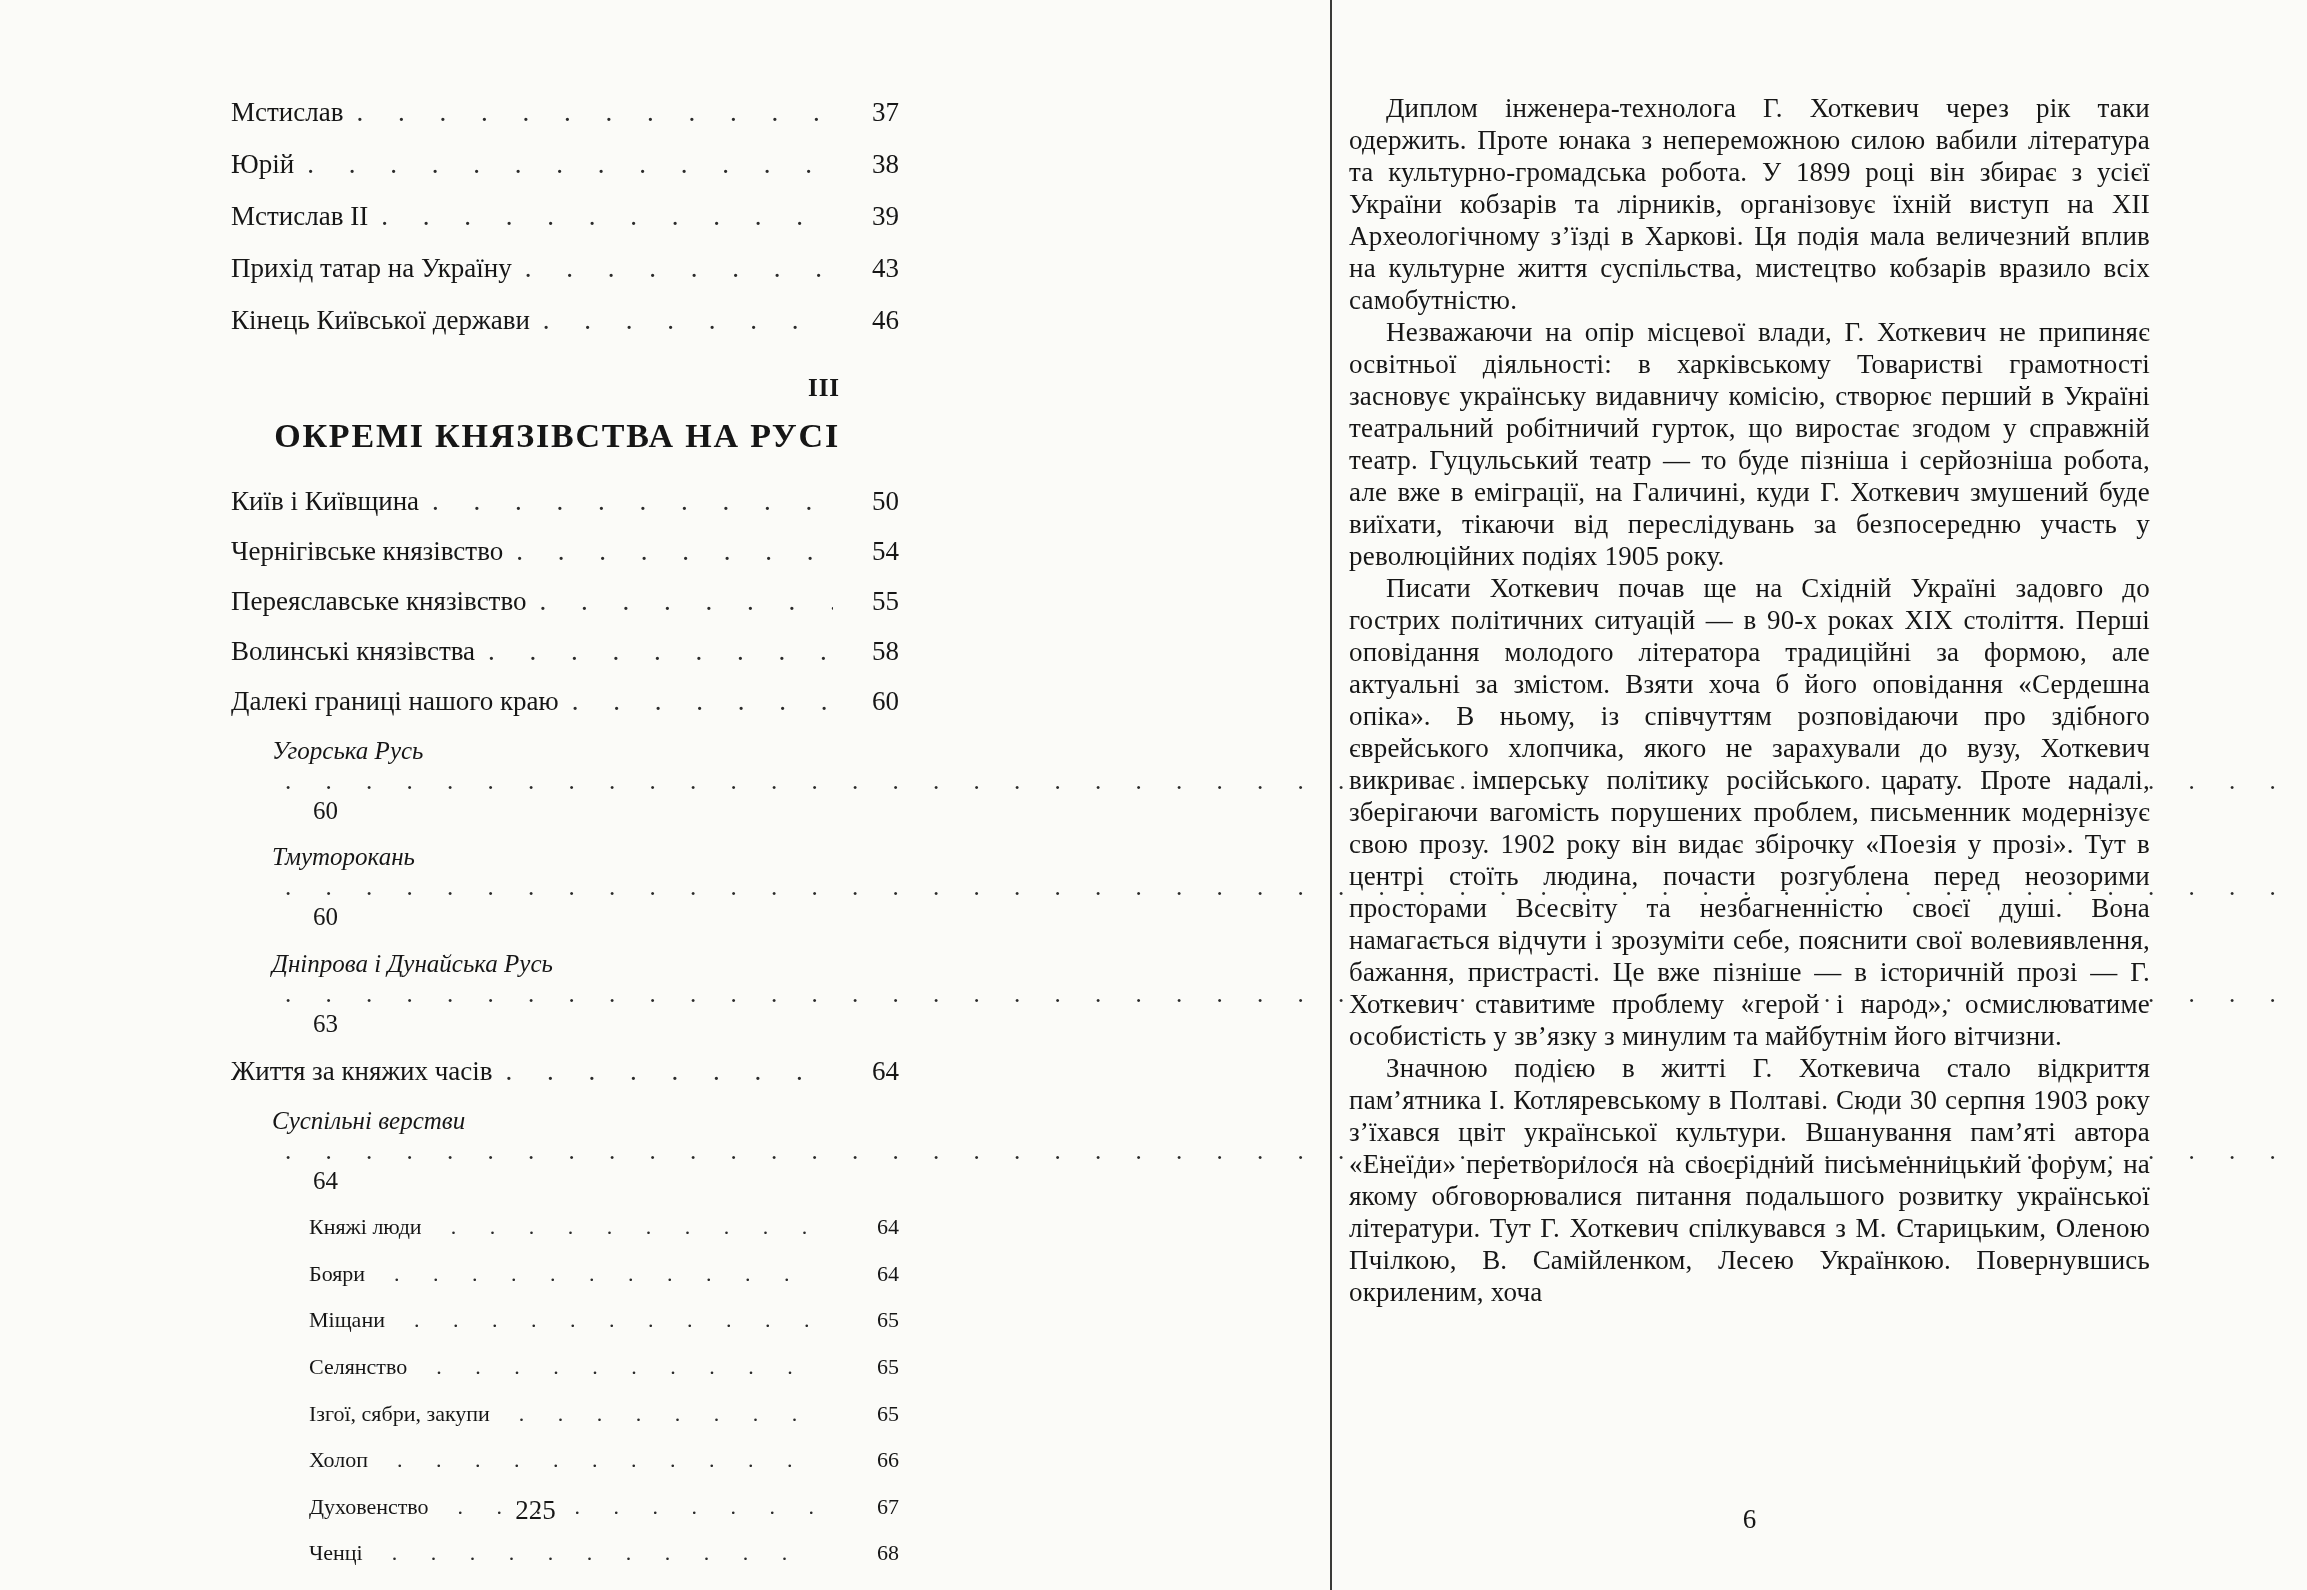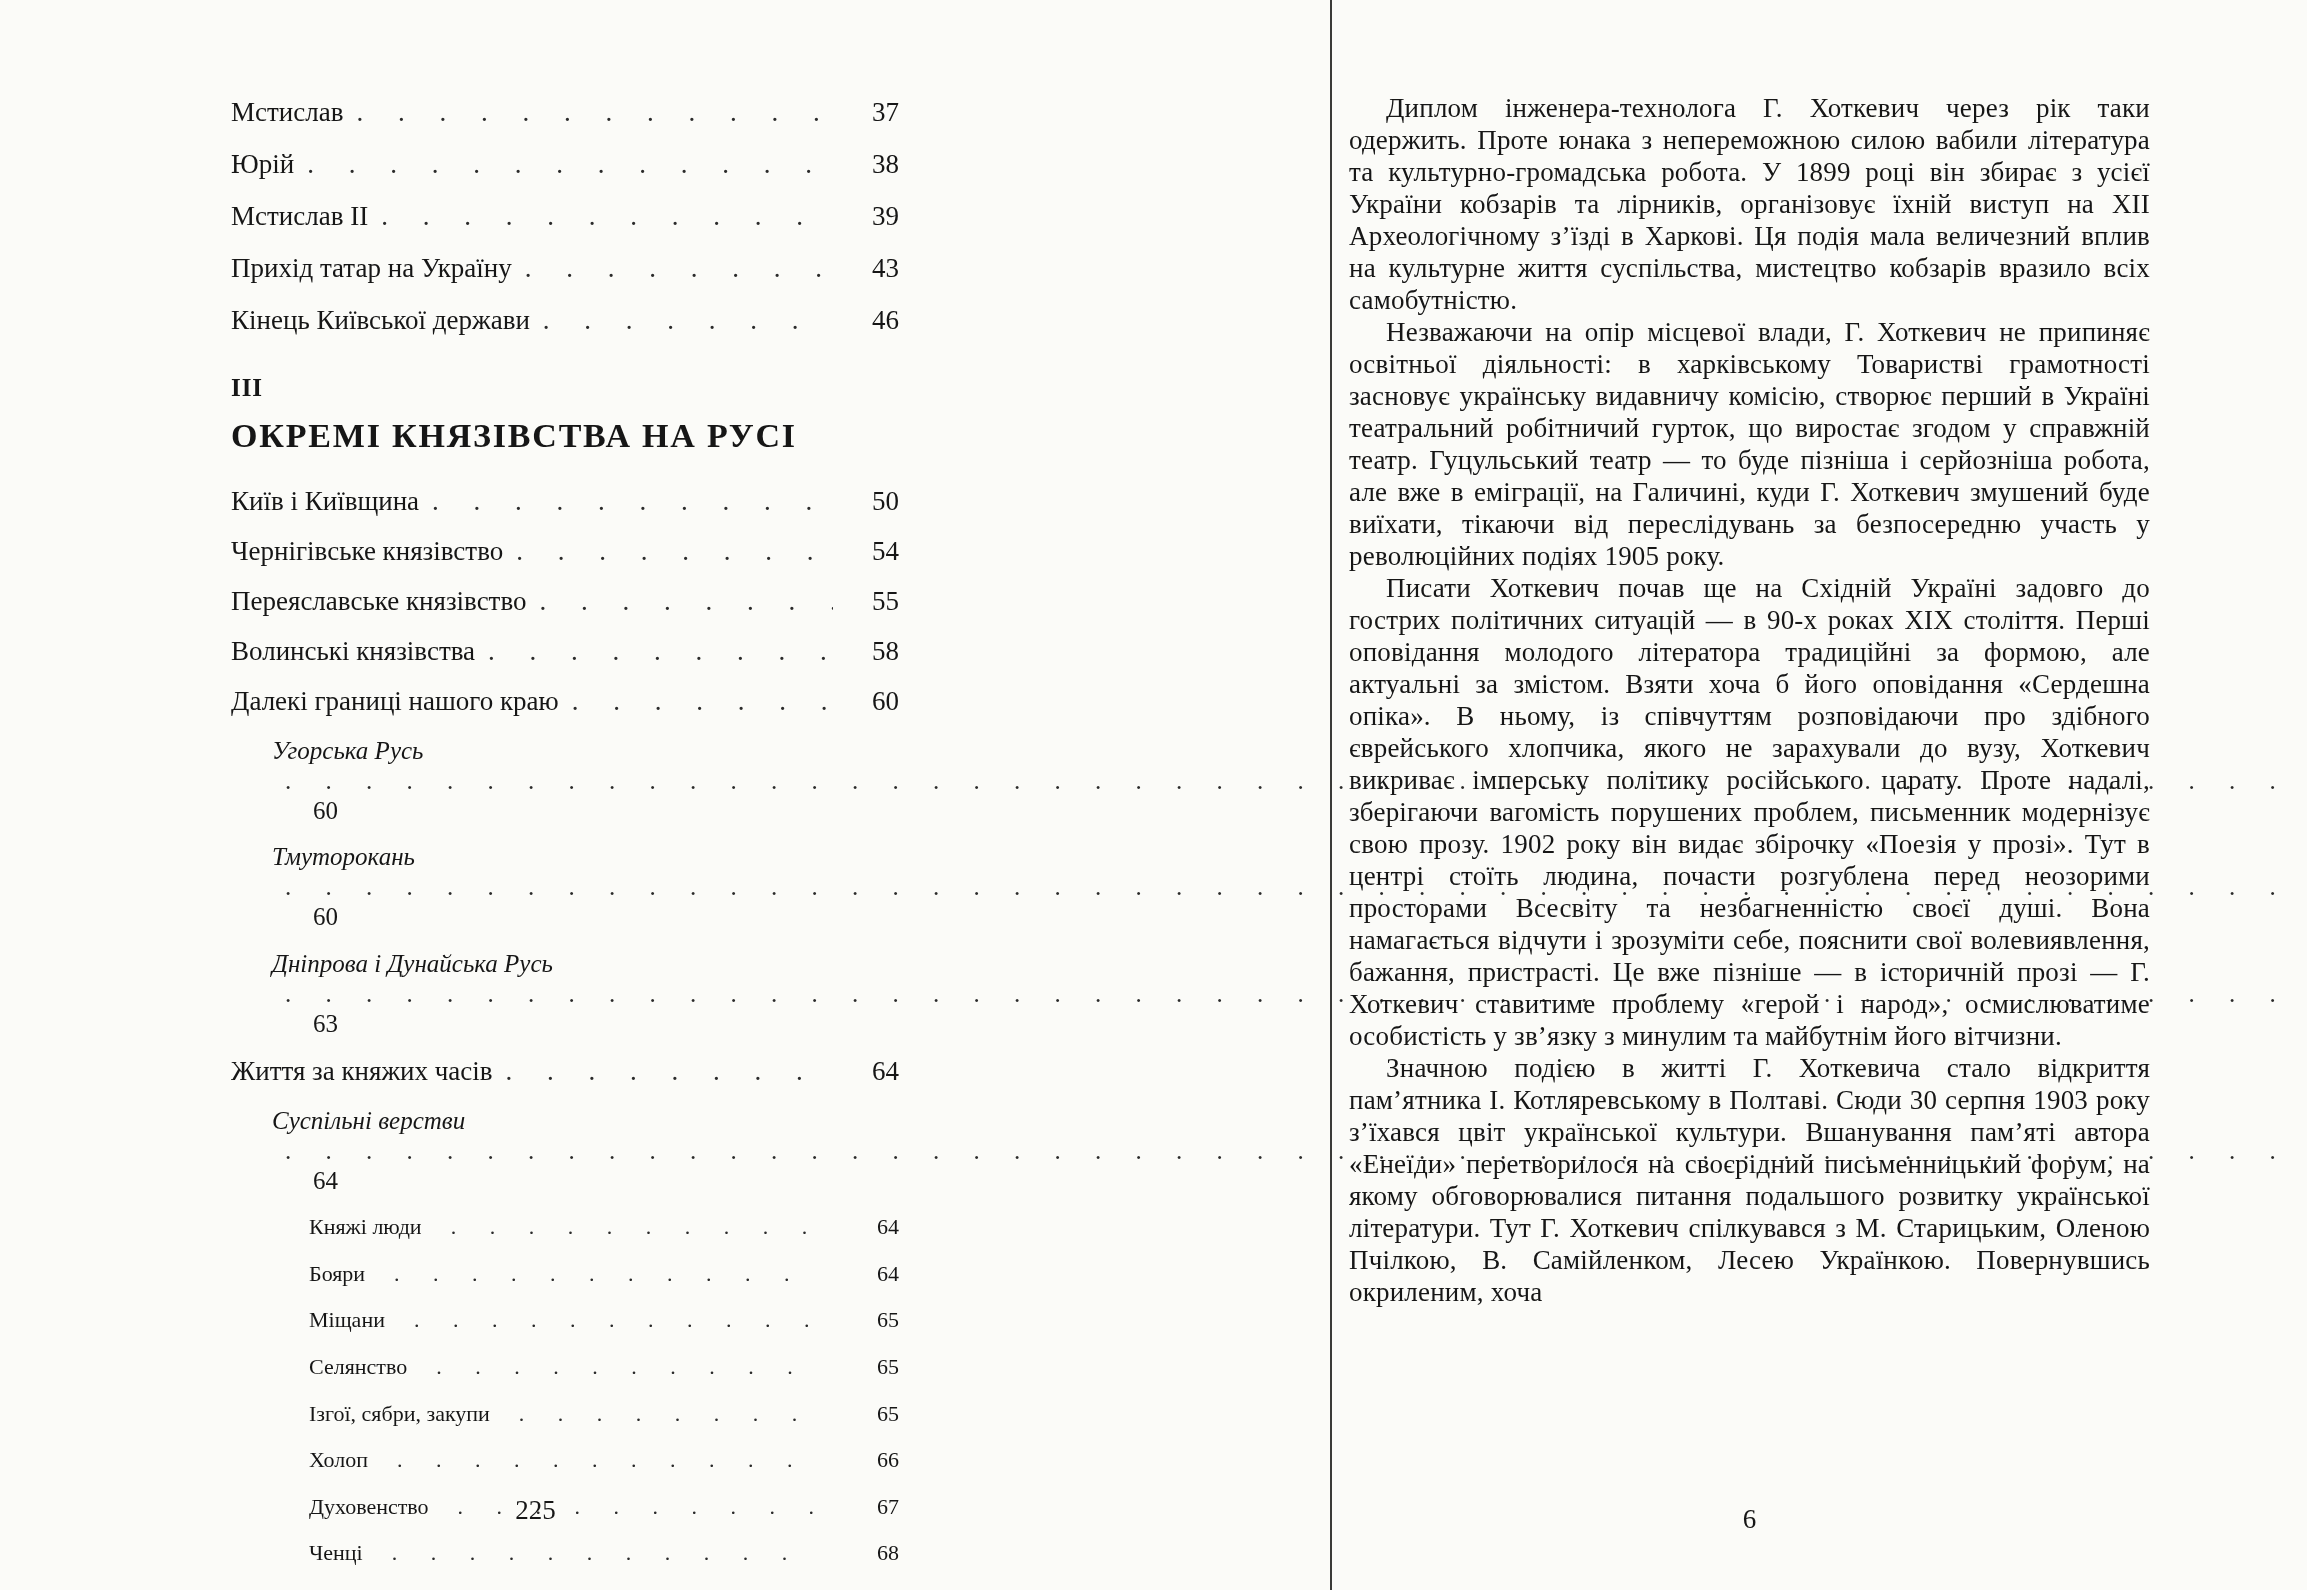--- a/index.html
+++ b/index.html
@@ -63,21 +63,21 @@
   }
 
   
   .toc-main .toc-row.lvl0 { font-size: 27px; margin-bottom: 20px; }
   .toc-main .toc-row.lvl1 { font-size: 25px; margin-bottom: 16.6px; padding-left: 41px; flex-direction: column; }
   .toc-main .toc-row.lvl2 { font-size: 22px; margin-bottom: 16.6px; padding-left: 78px; gap: 16px; }
   .toc-row.italic .toc-label { font-style: italic; }
 
   .section-heading {
     width: 609px;
-    text-align: left;
+    text-align: right;
     margin-top: 39px;
     margin-bottom: 31px;
   }
   .section-number {
     font-size: 25px;
     font-weight: bold;
     letter-spacing: 0.9px;
     margin-bottom: 14.8px;
   }
   .section-title {

